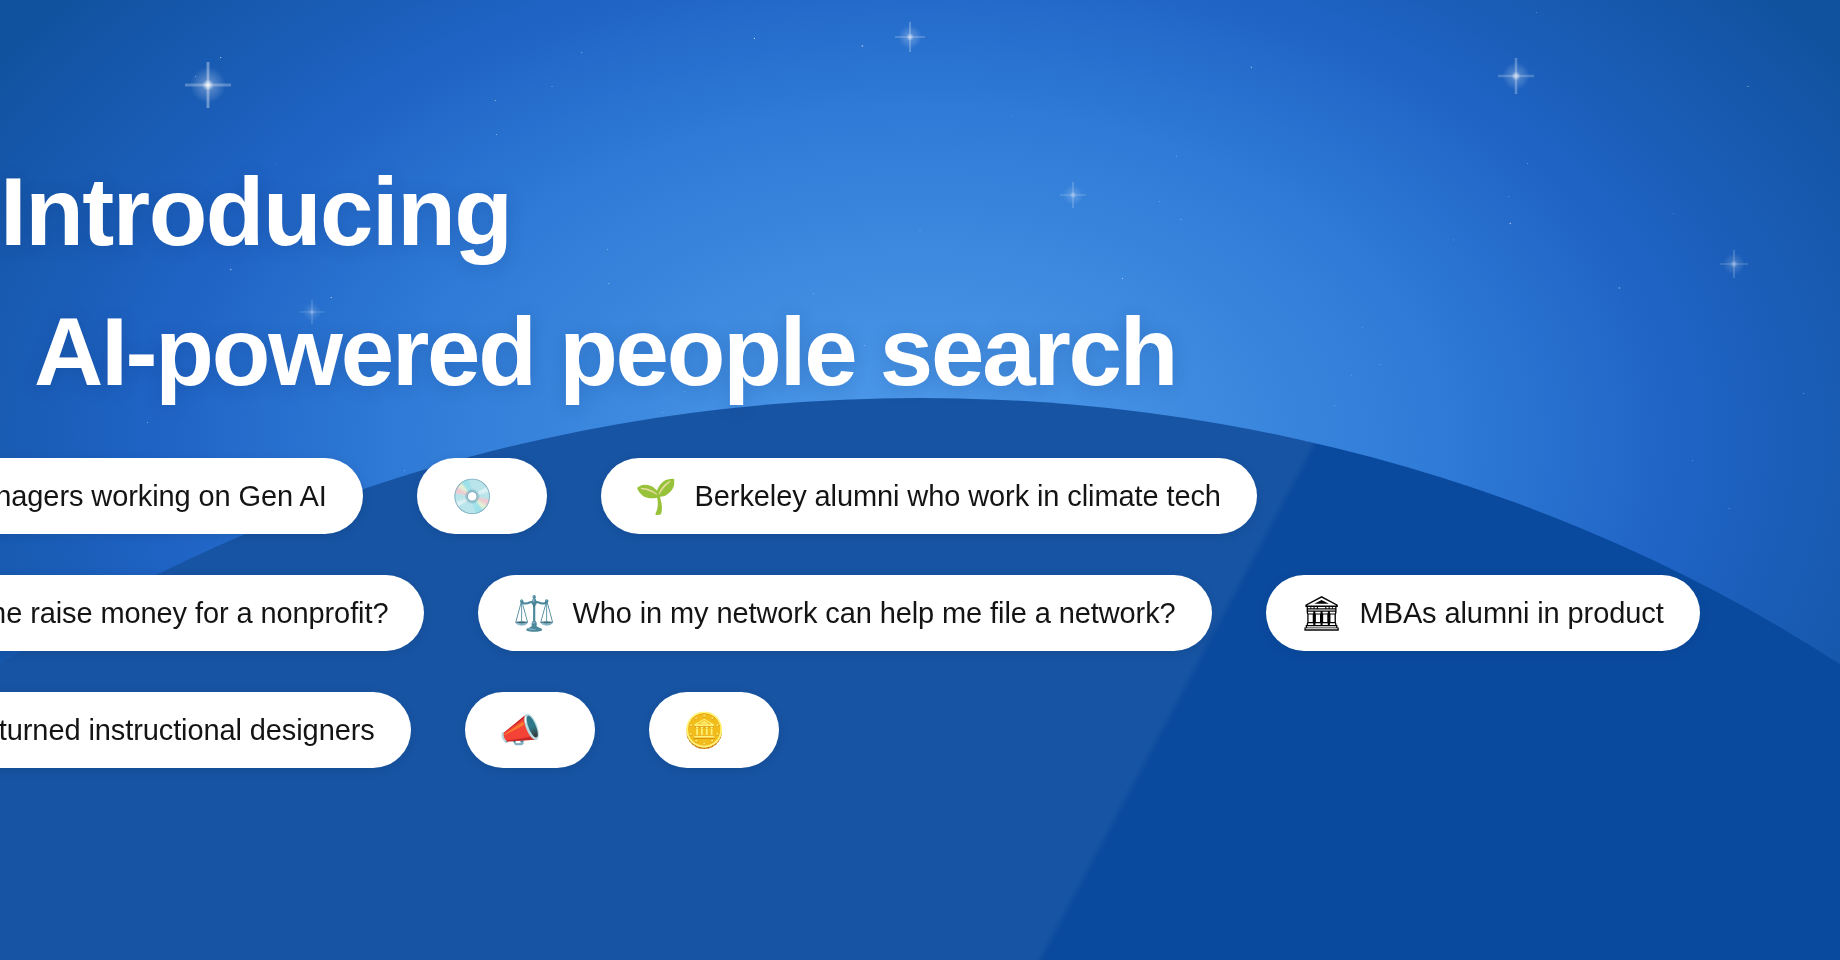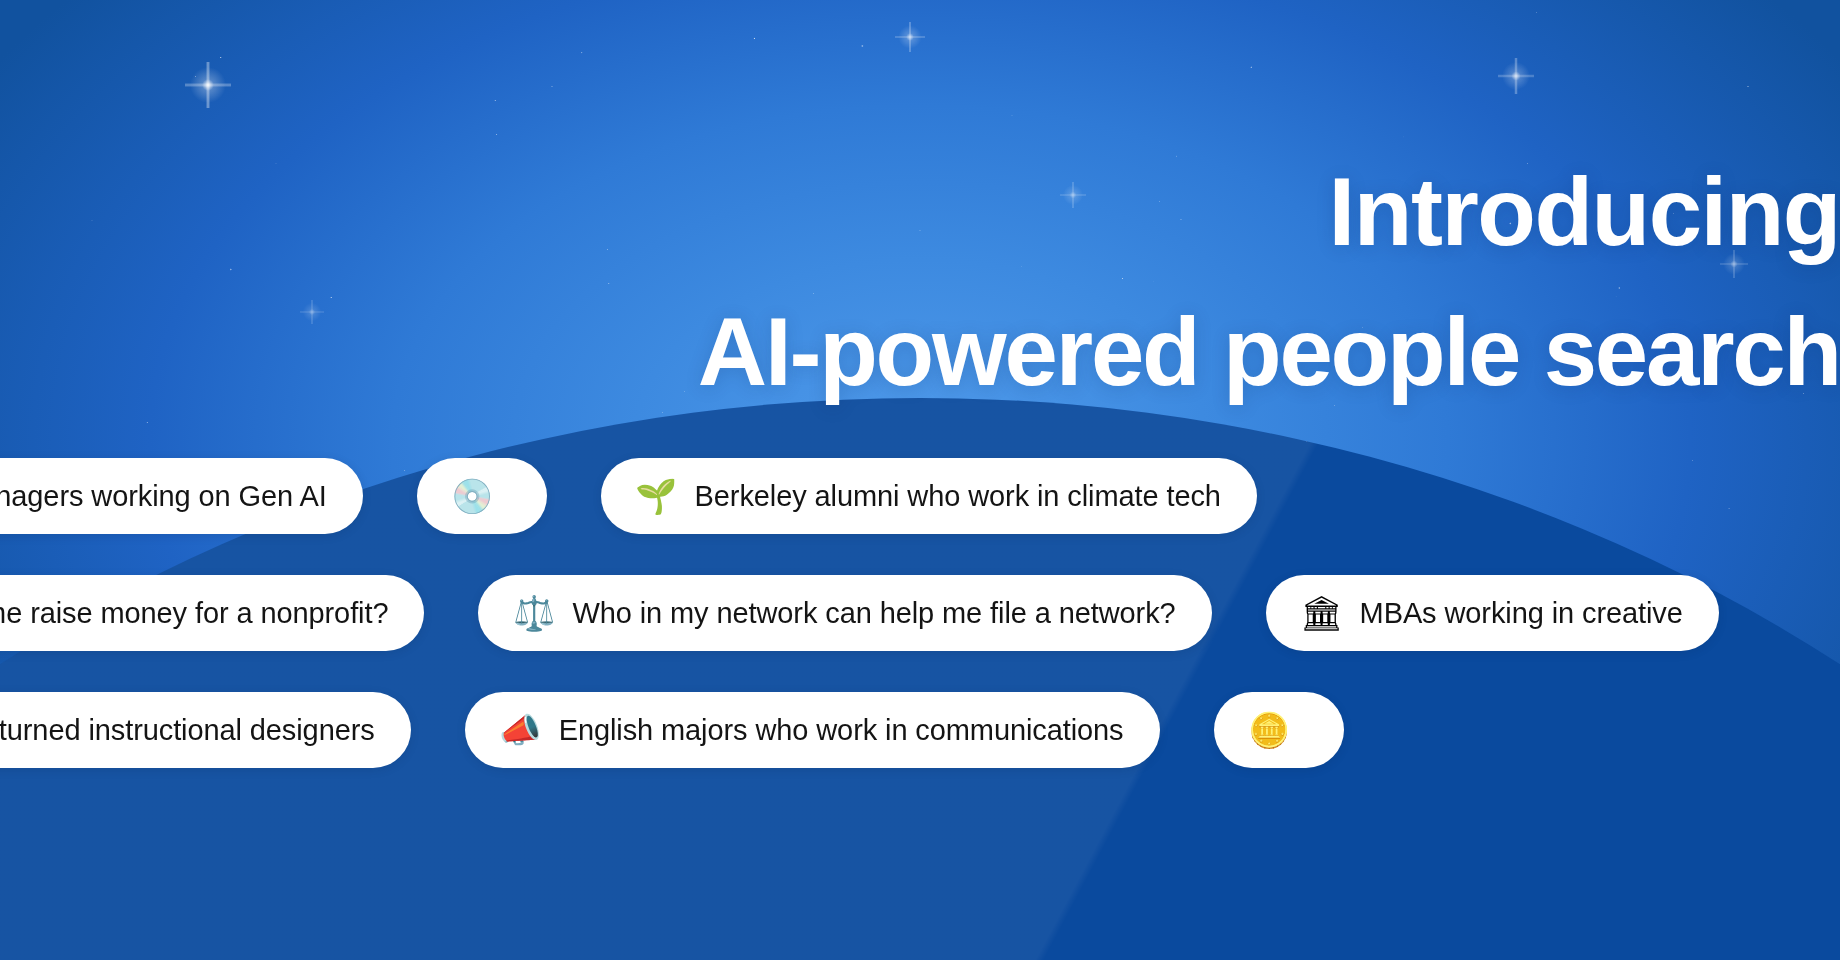--- a/index.html
+++ b/index.html
@@ -98,29 +98,29 @@
     border-radius: 50% 50% 0 0 / 62% 62% 0 0;
     background: linear-gradient(118deg, rgba(255,255,255,.055) 0%, rgba(255,255,255,.055) 46%, rgba(0,0,0,0) 46.2%);
     pointer-events: none;
   }
 
   
   .headline {
     position: absolute;
     left: 0; right: 0;
     top: 78px;
-    text-align: right;
+    text-align: left;
     color: #ffffff;
     font-weight: 700;
     font-size: 96px;
     line-height: 1.46;
     letter-spacing: -1.5px;
     text-shadow: 0 2px 18px rgba(10,40,95,.18);
   }
-  .headline .l2 { display: block; letter-spacing: -2.2px; }
+  .headline .l2 { display: block; letter-spacing: -2.2px; padding-left: 34px; }
 
   
   .rows {
     position: absolute;
     left: 0; right: 0;
     top: 458px;
   }
   .row {
     display: flex;
     align-items: center;
@@ -205,32 +205,31 @@
       <div class="pill no-icon">
 
         <span class="ptext">Who can help me raise money for a nonprofit?</span>
       </div>
       <div class="pill">
         <span class="emoji">⚖️</span>
         <span class="ptext">Who in my network can help me file a network?</span>
       </div>
       <div class="pill">
         <span class="emoji">🏛</span>
-        <span class="ptext">MBAs working in creative</span>
+        <span class="ptext">MBAs alumni in product</span>
       </div>
     </div>
 
     <div class="row r3">
       <div class="pill no-icon">
 
         <span class="ptext">Teachers turned instructional designers</span>
       </div>
       <div class="pill">
         <span class="emoji">📣</span>
-        <span class="ptext">English majors who work in communications</span>
       </div>
       <div class="pill">
         <span class="emoji">🪙</span>
       </div>
     </div>
 
   </div>
 </div>
 
 </body></html>

